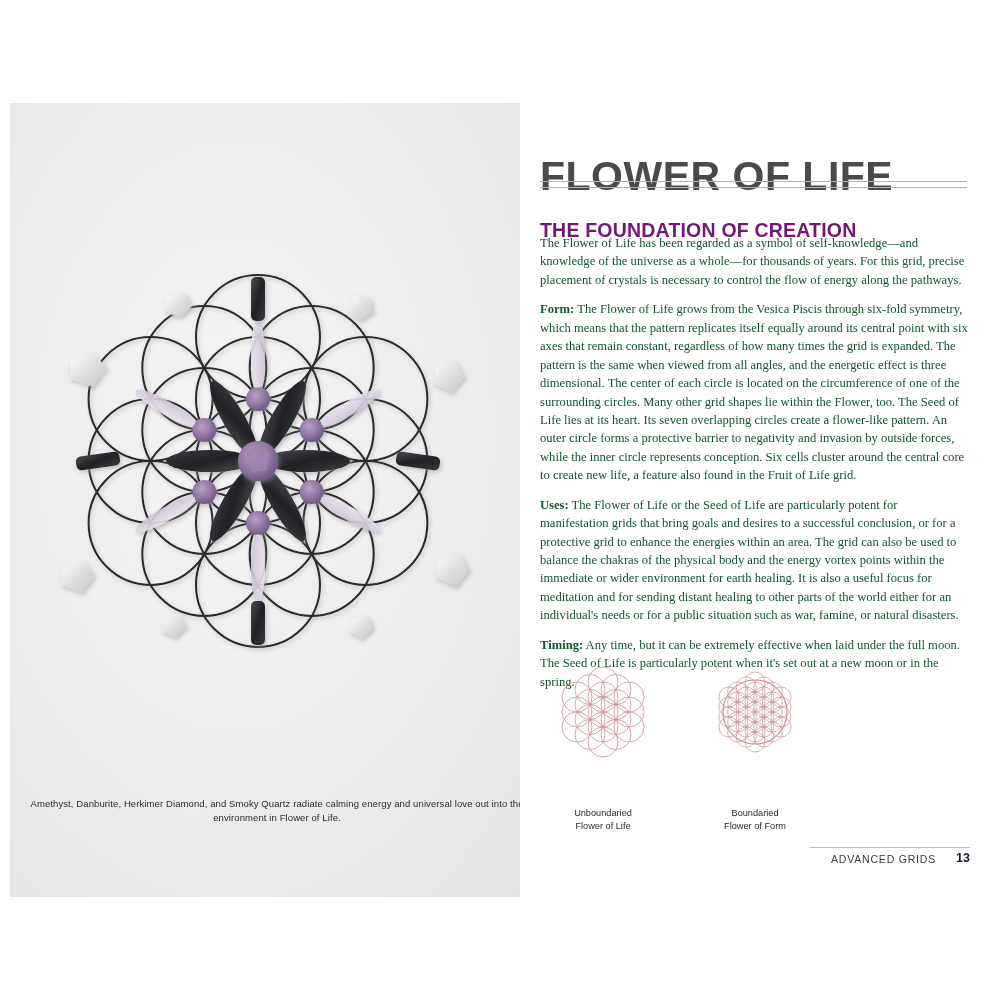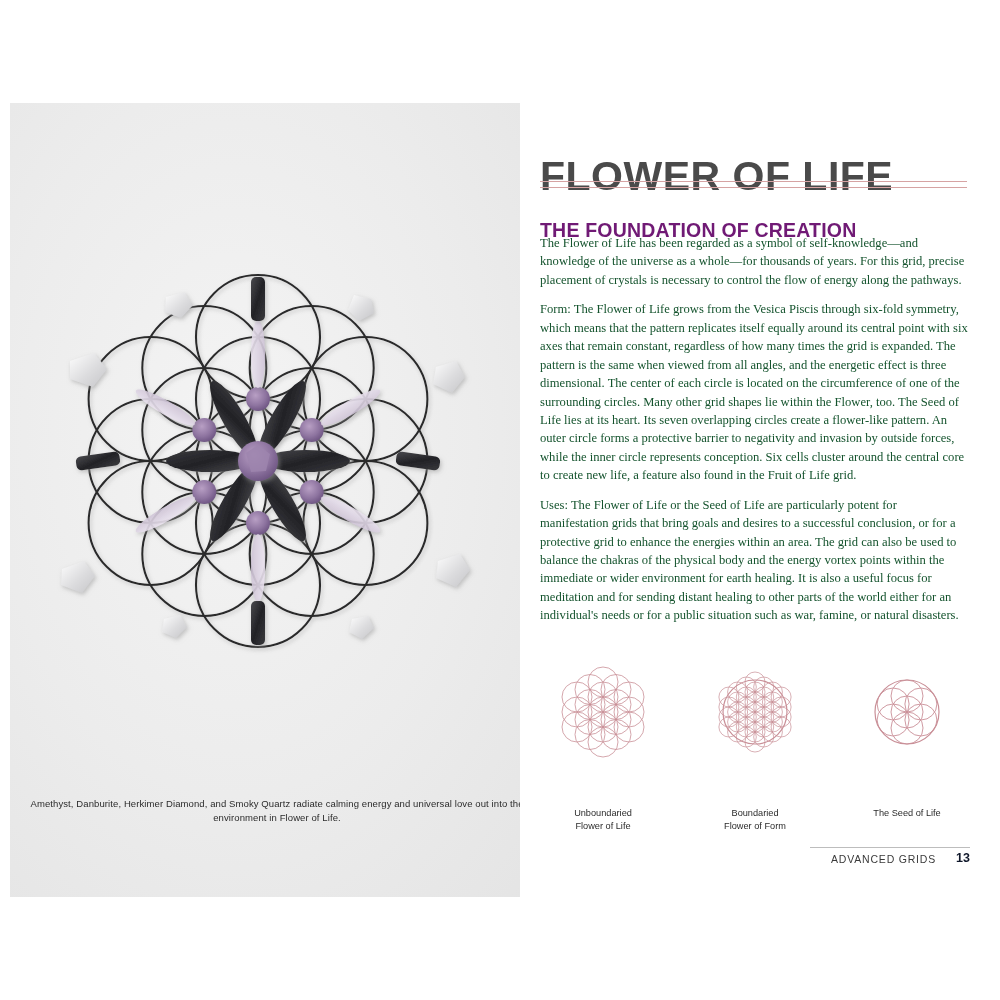--- a/index.html
+++ b/index.html
@@ -102,21 +102,21 @@
     position: absolute;
     left: 20px;
     top: 131px;
     width: 428px;
     font-size: 12.6px;
     line-height: 1.465;
     text-align: left;
     color: #14532d;
   }
   .body p { margin: 0 0 11px 0; }
-  .body b { font-weight: normal; }
+  .body b { font-weight: bold; }
 
   
   .diagrams {
     position: absolute;
     left: 18px;
     top: 545px;
     width: 434px;
     height: 200px;
   }
   .diagram {
@@ -325,20 +325,23 @@
     <div class="rule r2"></div>
     <h2 class="subtitle">THE FOUNDATION OF CREATION</h2>
 
     <div class="body">
       <p>The Flower of Life has been regarded as a symbol of self-knowledge—and knowledge of the universe as a whole—for thousands of years. For this grid, precise placement of crystals is necessary to control the flow of energy along the pathways.</p>
       <p>
         <b>Form:</b><span> The Flower of Life grows from the Vesica Piscis through six-fold symmetry, which means that the pattern replicates itself equally around its central point with six axes that remain constant, regardless of how many times the grid is expanded. The pattern is the same when viewed from all angles, and the energetic effect is three dimensional. The center of each circle is located on the circumference of one of the surrounding circles. Many other grid shapes lie within the Flower, too. The Seed of Life lies at its heart. Its seven overlapping circles create a flower-like pattern. An outer circle forms a protective barrier to negativity and invasion by outside forces, while the inner circle represents conception. Six cells cluster around the central core to create new life, a feature also found in the Fruit of Life grid.</span>
       </p>
       <p>
         <b>Uses:</b><span> The Flower of Life or the Seed of Life are particularly potent for manifestation grids that bring goals and desires to a successful conclusion, or for a protective grid to enhance the energies within an area. The grid can also be used to balance the chakras of the physical body and the energy vortex points within the immediate or wider environment for earth healing. It is also a useful focus for meditation and for sending distant healing to other parts of the world either for an individual's needs or for a public situation such as war, famine, or natural disasters.</span>
+      </p>
+      <p>
+        <b>Timing:</b><span> Any time, but it can be extremely effective when laid under the full moon. The Seed of Life is particularly potent when it's set out at a new moon or in the spring.</span>
       </p>
     </div>
 
     <div class="diagrams">
 
       <div class="diagram d1">
         <div class="canvas">
           <svg viewBox="0 0 130 135" width="130" height="135">
             <g stroke="#c98f97" stroke-width="0.8" fill="none">
               <circle cx="65" cy="64" r="15"></circle>
@@ -409,37 +412,20 @@
               <circle cx="73.7" cy="89" r="10"></circle>
                 <circle cx="56.3" cy="89" r="10"></circle>
               <circle cx="65" cy="64" r="32" stroke-width="1.2"></circle>
             </g>
           </svg>
         </div>
         <div class="dlabel" style="white-space:pre-line">Boundaried
 Flower of Form</div>
       </div>
 
-      <div class="diagram d3">
-        <div class="canvas">
-          <svg viewBox="0 0 130 135" width="130" height="135">
-            <g stroke="#c98f97" stroke-width="0.9" fill="none">
-              <circle cx="65" cy="64" r="16"></circle>
-              <circle cx="65" cy="48" r="16"></circle>
-                <circle cx="65" cy="80" r="16"></circle>
-              <circle cx="78.9" cy="56" r="16"></circle>
-                <circle cx="78.9" cy="72" r="16"></circle>
-              <circle cx="51.1" cy="56" r="16"></circle>
-                <circle cx="51.1" cy="72" r="16"></circle>
-              <circle cx="65" cy="64" r="32" stroke-width="1.2"></circle>
-            </g>
-          </svg>
-        </div>
-        <div class="dlabel" style="white-space:pre-line">The Seed of Life</div>
-      </div>
 
     </div>
 
     <div class="footer">
       <div class="footer-rule"></div>
       <div class="footer-text">ADVANCED GRIDS</div>
       <div class="footer-page">13</div>
     </div>
 
   </div>

